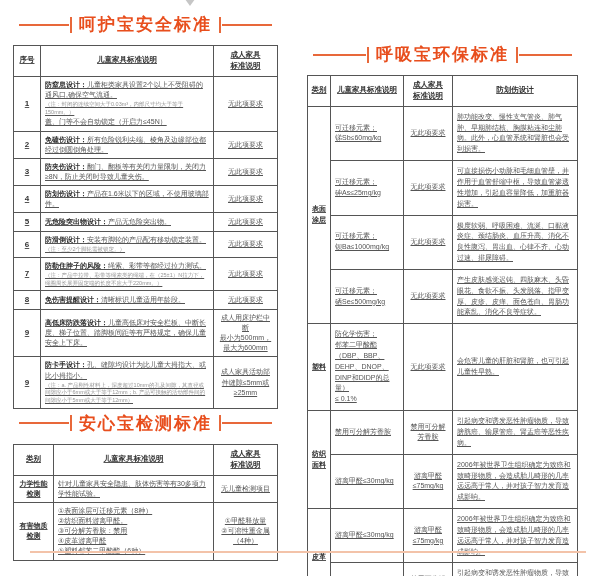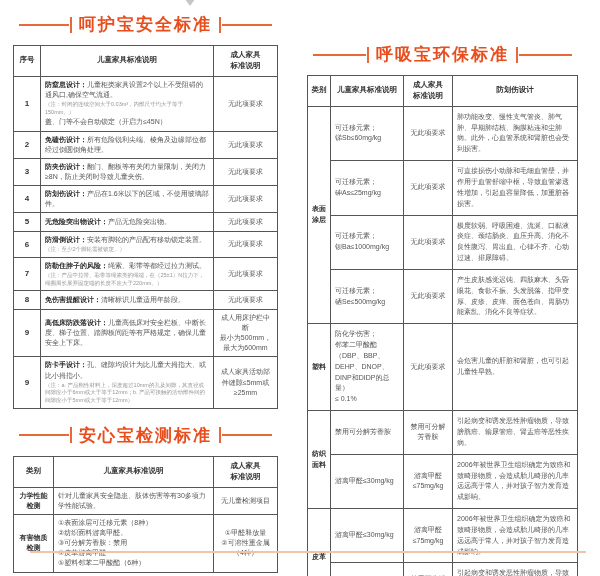--- a/index.html
+++ b/index.html
@@ -10,21 +10,21 @@
   }
   .col-left  { position:absolute; left:13px;  top:0; width:265px; }
   .col-right { position:absolute; left:307px; top:0; width:271px;margin-top:30px; }
 
   
   .sec-title { display:flex; align-items:center; justify-content:flex-end; margin:13px 6px 9px; }
   .sec-title .hline { flex:1; height:0; border-top:2px solid #e8683a; max-width:78px; }
   .sec-title .vbar  { width:2px; height:16px; background:#e8683a; margin:0 1px; }
   .sec-title .t { color:#e84e1d; font-size:17px; font-weight:bold; letter-spacing:2px; padding:0 6px; white-space:nowrap; }
 
-  table { border-collapse:collapse; width:100%; table-layout:fixed; background:#fff; }
+  table { border-collapse:collapse; width:100%; table-layout:fixed; background:#fff;text-decoration:underline; }
   td,th { border:1px solid #555; font-size:7px; line-height:1.45; padding:3px 4px;
           vertical-align:middle; white-space:pre-line; word-break:break-word; color:#555; }
   th { font-weight:bold; color:#333; text-align:center; font-size:7.5px; padding:4px 2px; }
   .num  { text-align:center; font-weight:bold; color:#333; font-size:8px; }
   .term { font-weight:bold; color:#2f2f2f; }
   .note { display:block; font-size:5.5px; color:#969696; line-height:1.4; margin-top:1px; }
   .t2   { display:block; margin-top:1px; }
   .note:empty, .t2:empty { display:none; }
   .adult{ text-align:center; }
   .cat  { text-align:center; font-weight:bold; color:#333; padding:3px 2px; }
@@ -112,21 +112,21 @@
 最大为600mm</td>
     </tr>
     <tr>
       <td class="num">9</td>
       <td><span class="term">防卡手设计：</span><span>孔、缝隙均设计为比儿童大拇指大、或比小拇指小。</span><span class="note">（注：a. 产品刚性材料上，深度超过10mm的孔及间隙，其直径或间隙应小于6mm或大于等于12mm；b. 产品可接触的活动部件间的间隙应小于5mm或大于等于12mm）</span></td>
       <td class="adult">成人家具活动部件缝隙≤5mm或≥25mm</td>
     </tr>
   </tbody>
     </table>
 
-  <div class="sec-title" style="margin-top:15px;">
+  <div class="sec-title" style="margin-top:3px;">
     <span class="hline"></span>
     <span class="vbar"></span>
     <span class="t">安心宝检测标准</span>
     <span class="vbar"></span>
     <span class="hline"></span>
   </div>
 
   <table>
     <colgroup>
         <col style="width:40px">

